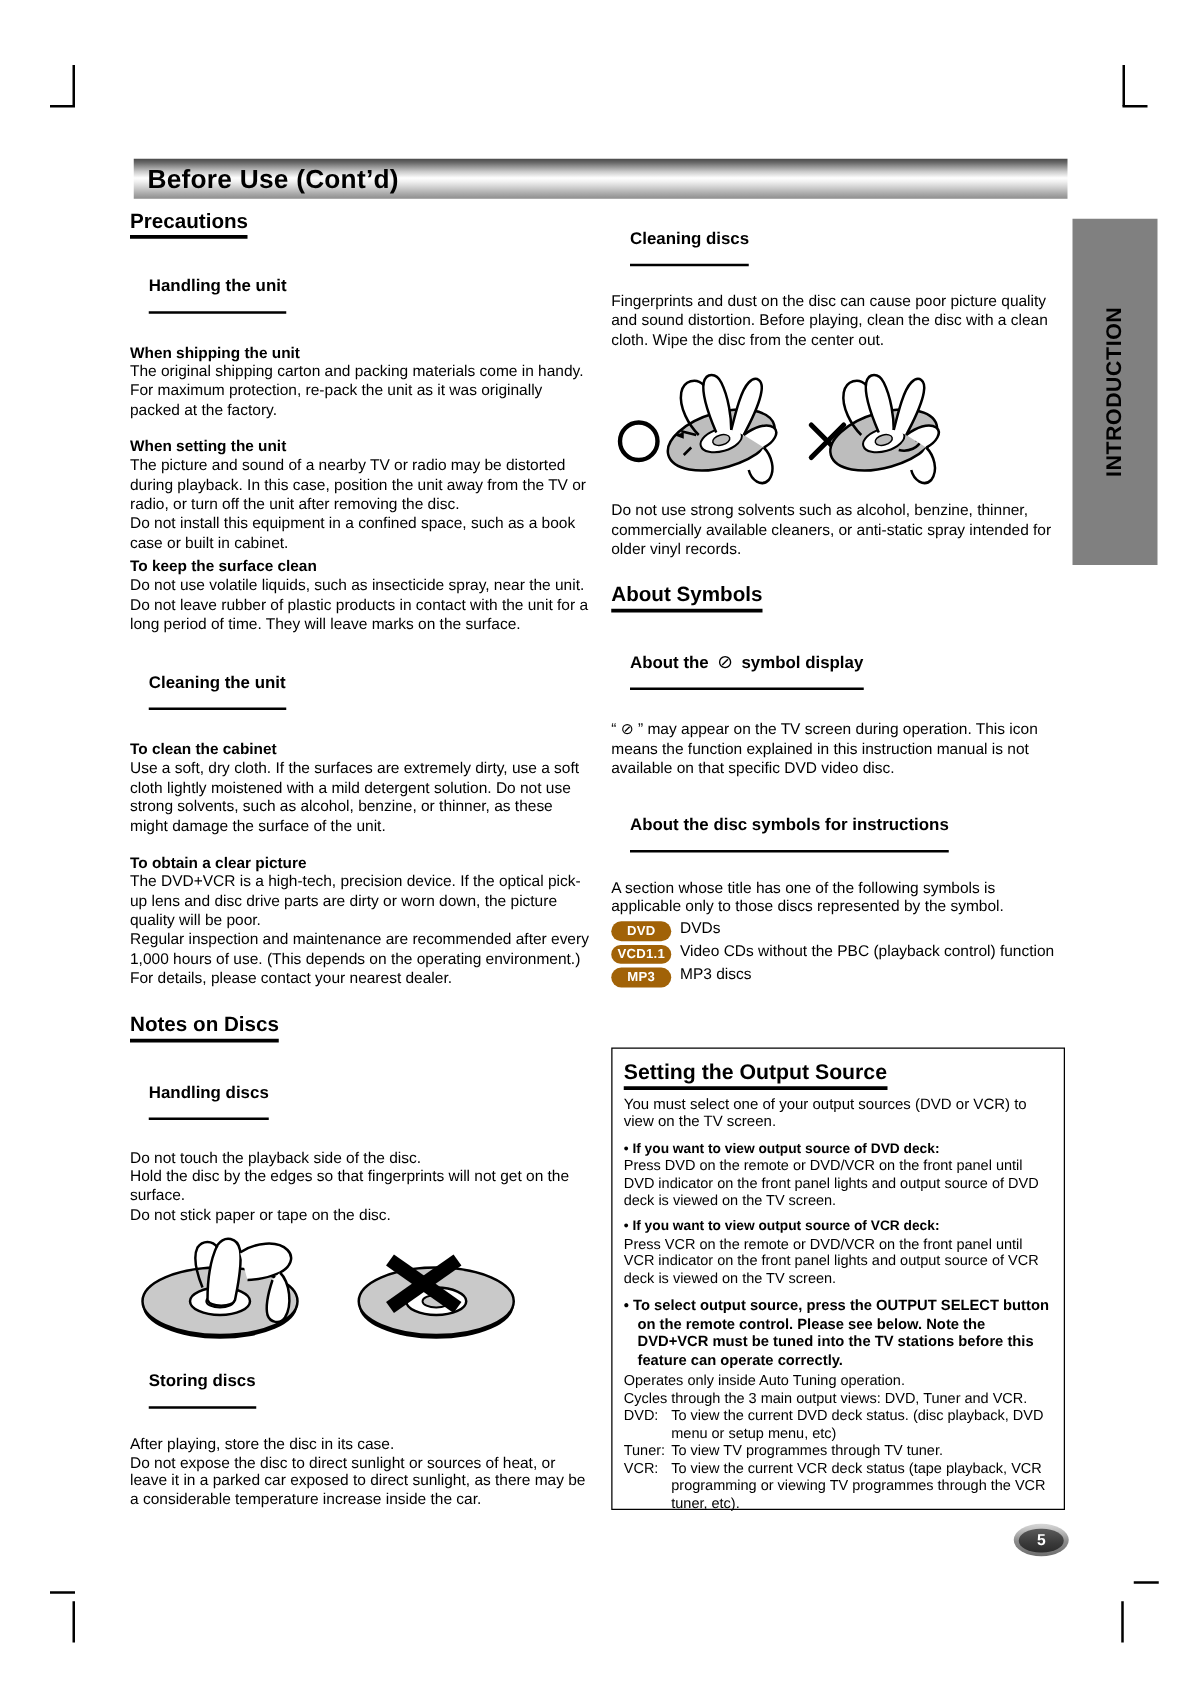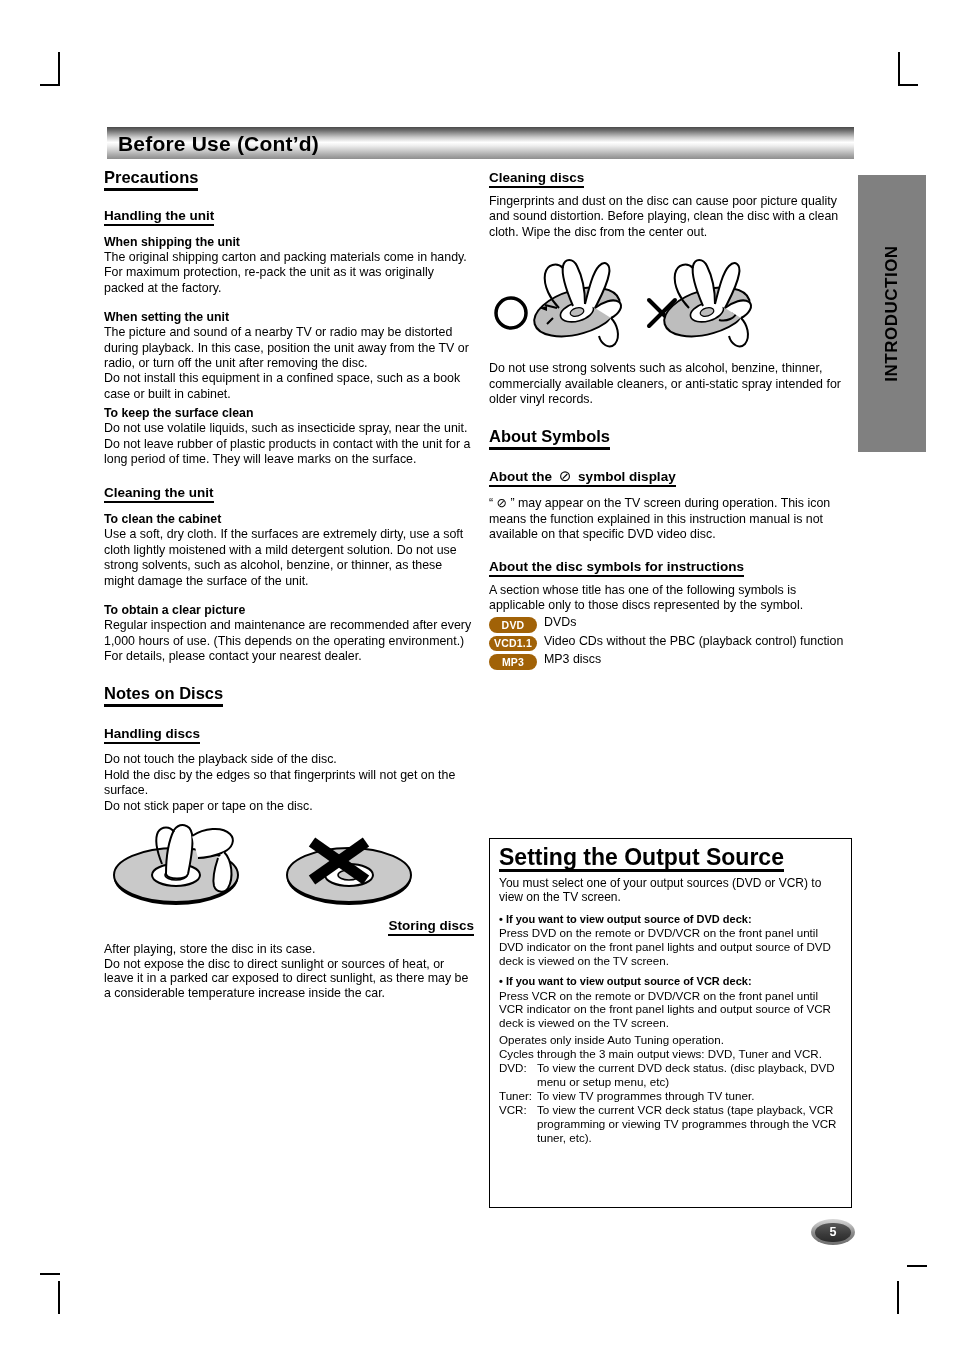--- a/index.html
+++ b/index.html
@@ -47,22 +47,22 @@
 
   h2.sec{
     font-size:16.5px;font-weight:bold;margin:0 0 3px 0;
     display:inline-block;border-bottom:3px solid #000;padding-bottom:1px;
     line-height:19px;
   }
   .sec-wrap{margin-top:14px;margin-bottom:6px;}
   .sec-wrap:first-child{margin-top:0;}
 
   h3.sub{
-    font-size:13.5px;font-weight:bold;margin:0;
-    display:inline-block;border-bottom:2px solid #000;padding-bottom:0px;
+    font-size:13.5px;font-weight:bold;margin:15px;
+    display:inline-block;border-bottom:2px solid #000;padding-bottom:12px;
     line-height:16px;
   }
   .sub-wrap{margin-top:11px;margin-bottom:5px;}
 
   h4.lbl{font-size:12.3px;font-weight:bold;margin:9px 0 0 0;line-height:15px;}
   p.body{font-size:12.4px;margin:0;line-height:15.4px;}
 
   
   .illus{position:relative;}
   svg{display:block;}
@@ -78,21 +78,21 @@
   .badge.w1{width:48px;}
   .badge.w2{width:48px;}
   .symtext{font-size:12.4px;line-height:15.4px;}
 
   
   .outbox{
     position:absolute;left:489px;top:838px;width:363px;height:370px;
     border:1.5px solid #000;box-sizing:border-box;padding:8px 9px 0 9px;
   }
   .outbox h2{
-    font-size:23px;font-weight:bold;margin:0;display:inline-block;
+    font-size:17px;font-weight:bold;margin:0;display:inline-block;
     border-bottom:3px solid #000;padding-bottom:1px;line-height:21px;
   }
   .outbox p{font-size:12px;margin:0;line-height:14.4px;}
   .outbox p.small{font-size:11.6px;line-height:13.8px;}
   .bullet{font-size:11px;font-weight:bold;line-height:14.2px;margin-top:7px;
           text-indent:-9px;padding-left:9px;}
   .bullet4{font-size:11.8px;font-weight:bold;line-height:14.6px;margin-top:7px;
           text-indent:-11px;padding-left:11px;}
   .defrow{display:flex;font-size:11.6px;line-height:14px;}
   .defkey{flex:0 0 38px;}
@@ -153,20 +153,21 @@
     <p class="body">Do not use volatile liquids, such as insecticide spray, near the unit. Do not leave rubber of plastic products in contact with the unit for a long period of time. They will leave marks on the surface.</p>
 
     <div class="sub-wrap" style="margin-top:16px;">
       <h3 class="sub">Cleaning the unit</h3>
     </div>
 
     <h4 class="lbl">To clean the cabinet</h4>
     <p class="body">Use a soft, dry cloth. If the surfaces are extremely dirty, use a soft cloth lightly moistened with a mild detergent solution. Do not use strong solvents, such as alcohol, benzine, or thinner, as these might damage the surface of the unit.</p>
 
     <h4 class="lbl" style="margin-top:14px;">To obtain a clear picture</h4>
+    <p class="body">The DVD+VCR is a high-tech, precision device. If the optical pick-up lens and disc drive parts are dirty or worn down, the picture quality will be poor.</p>
     <p class="body">Regular inspection and maintenance are recommended after every 1,000 hours of use. (This depends on the operating environment.)</p>
     <p class="body">For details, please contact your nearest dealer.</p>
 
     <div class="sec-wrap" style="margin-top:20px;">
       <h2 class="sec">Notes on Discs</h2>
     </div>
 
     <div class="sub-wrap" style="margin-top:14px;">
       <h3 class="sub">Handling discs</h3>
     </div>
@@ -192,21 +193,21 @@
         <ellipse cx="245" cy="55" rx="62" ry="27" fill="#c9c9c9" stroke="#000" stroke-width="2"></ellipse>
         <ellipse cx="245" cy="55" rx="24" ry="11" fill="#fff" stroke="#000" stroke-width="2"></ellipse>
         <ellipse cx="245" cy="55" rx="11" ry="5" fill="#c9c9c9" stroke="#000" stroke-width="1.5"></ellipse>
         <g stroke="#000" stroke-width="11" stroke-linecap="butt">
           <line x1="208" y1="22" x2="262" y2="60"></line>
           <line x1="262" y1="22" x2="208" y2="60"></line>
         </g>
       </svg>
     </div>
 
-    <div class="sub-wrap" style="margin-top:4px;text-align:right;">
+    <div class="sub-wrap" style="margin-top:4px;">
       <h3 class="sub">Storing discs</h3>
     </div>
     <p class="body" style="white-space:pre-line;margin-top:6px;line-height:14.6px;">After playing, store the disc in its case.
 Do not expose the disc to direct sunlight or sources of heat, or leave it in a parked car exposed to direct sunlight, as there may be a considerable temperature increase inside the car.</p>
   </div>
 
   <div class="col col-right">
 
     <div class="sub-wrap" style="margin-top:0;">
       <h3 class="sub">Cleaning discs</h3>
@@ -291,20 +292,21 @@
   <div class="outbox">
     <h2>Setting the Output Source</h2>
     <p style="margin-top:4px;">You must select one of your output sources (DVD or VCR) to view on the TV screen.</p>
 
     <div class="bullet">•  If you want to view output source of DVD deck:</div>
     <p class="small">Press DVD on the remote or DVD/VCR on the front panel until DVD indicator on the front panel lights and output source of DVD deck is viewed on the TV screen.</p>
 
     <div class="bullet">•  If you want to view output source of VCR deck:</div>
     <p class="small">Press VCR on the remote or DVD/VCR on the front panel until VCR indicator on the front panel lights and output source of VCR deck is viewed on the TV screen.</p>
 
+    <div class="bullet4">•  To select output source, press the OUTPUT SELECT button on the remote control. Please see below. Note the DVD+VCR must be tuned into the TV stations before this feature can operate correctly.</div>
 
     <p class="small" style="margin-top:3px;">Operates only inside Auto Tuning operation.</p>
     <p class="small">Cycles through the 3 main output views: DVD, Tuner and VCR.</p>
 
     <div class="defrow">
       <span class="defkey">DVD:</span>
       <span class="defval">To view the current DVD deck status. (disc playback, DVD menu or setup menu, etc)</span>
     </div>
     <div class="defrow">
       <span class="defkey">Tuner:</span>

